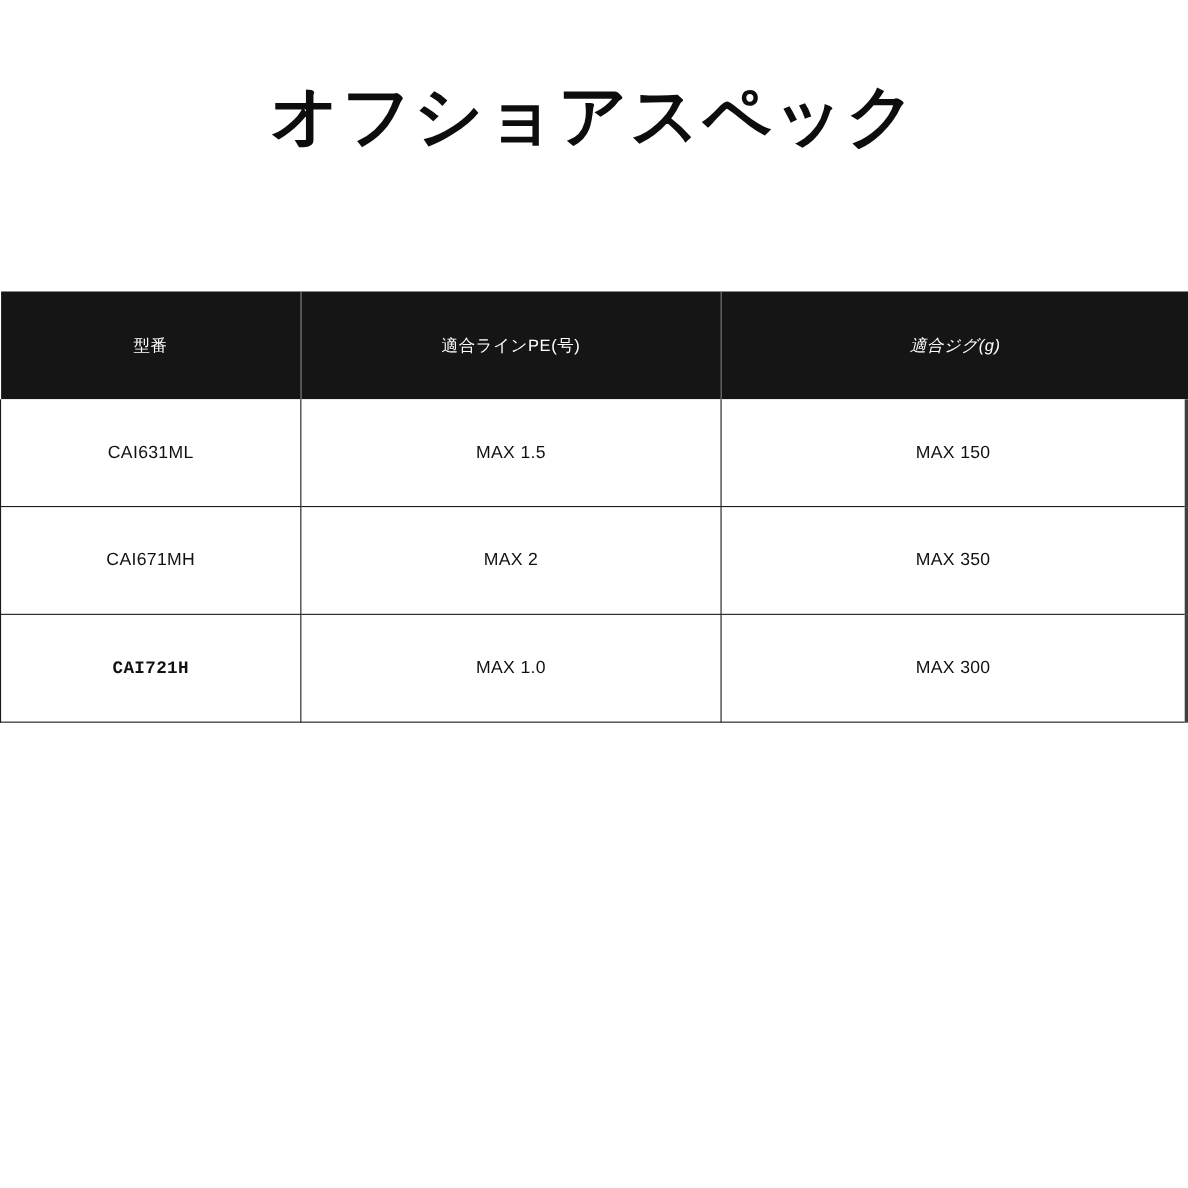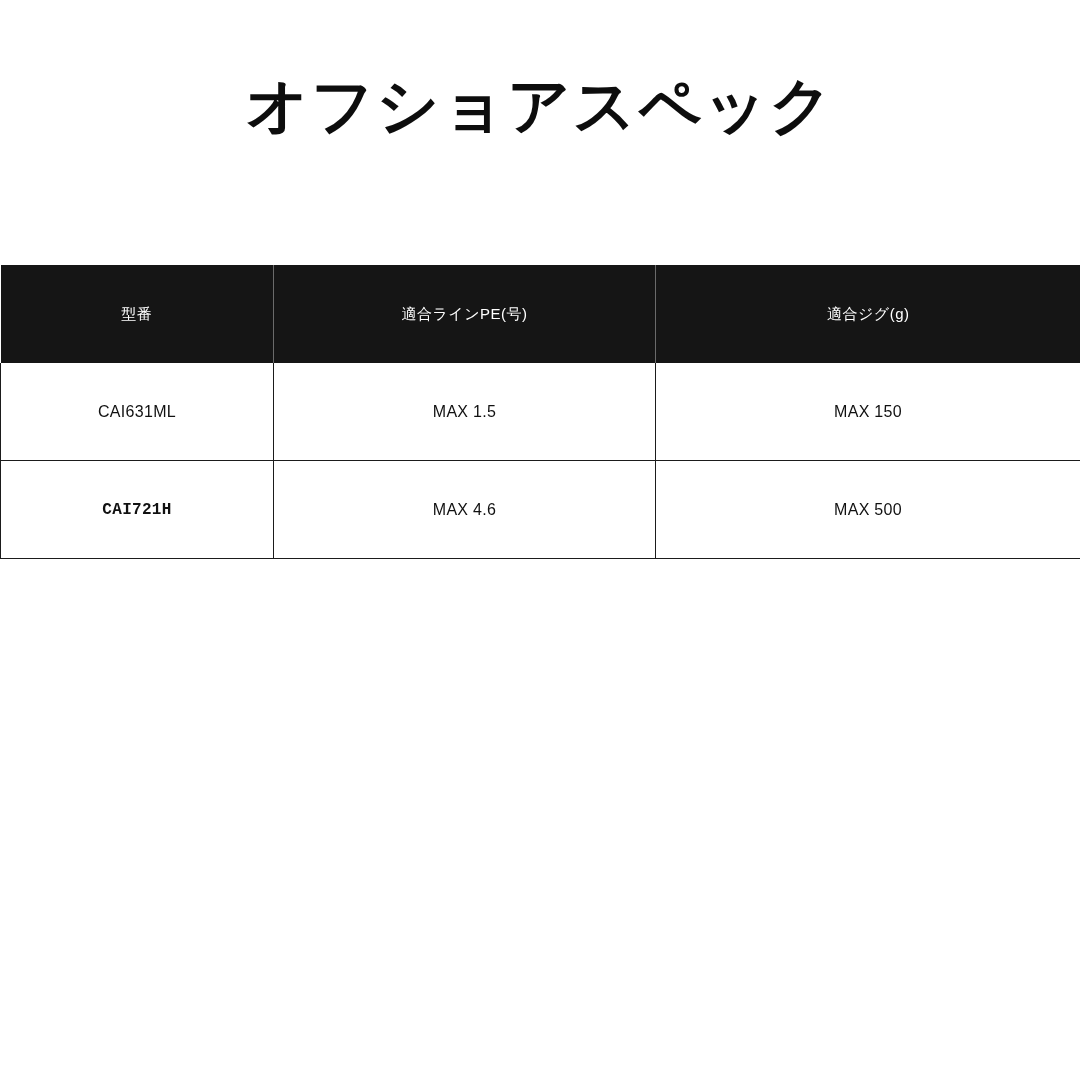--- a/index.html
+++ b/index.html
@@ -55,34 +55,35 @@
     font-size: 15px;
     font-weight: normal;
     height: 96px;
     text-align: center;
     vertical-align: middle;
     border-right: 1px solid #6a6a6a;
     letter-spacing: 0.5px;
   }
   table.spec-table thead th:last-child {
     border-right: none;
+    font-style: italic;
   }
   table.spec-table tbody td {
     height: 95px;
     text-align: center;
     vertical-align: middle;
     font-size: 16px;
     color: #111111;
     border-bottom: 1px solid #1b1b1b;
     border-right: 1px solid #1b1b1b;
     background: #ffffff;
     letter-spacing: 0.3px;
   }
   table.spec-table tbody td:last-child {
-    border-right: 1px solid #404040;
+    border-right: 7px solid #404040;
   }
   table.spec-table tbody tr td:first-child {
     border-left: 1px solid #1b1b1b;
   }
   table.spec-table tbody td.bold {
     font-weight: bold;
     font-family: Liberation Mono, monospace;
   }
 </style>
 </head>
@@ -106,21 +107,26 @@
           <th>適合ジグ(g)</th>
         </tr>
       </thead>
       <tbody>
         <tr>
           <td>CAI631ML</td>
           <td>MAX 1.5</td>
           <td>MAX 150</td>
         </tr>
         <tr>
+          <td>CAI671MH</td>
+          <td>MAX 2</td>
+          <td>MAX 350</td>
+        </tr>
+        <tr>
           <td class="bold">CAI721H</td>
-          <td>MAX 4.6</td>
-          <td>MAX 500</td>
+          <td>MAX 1.0</td>
+          <td>MAX 300</td>
         </tr>
       </tbody>
     </table>
   </div>
 
 </div>
 
 </body></html>

